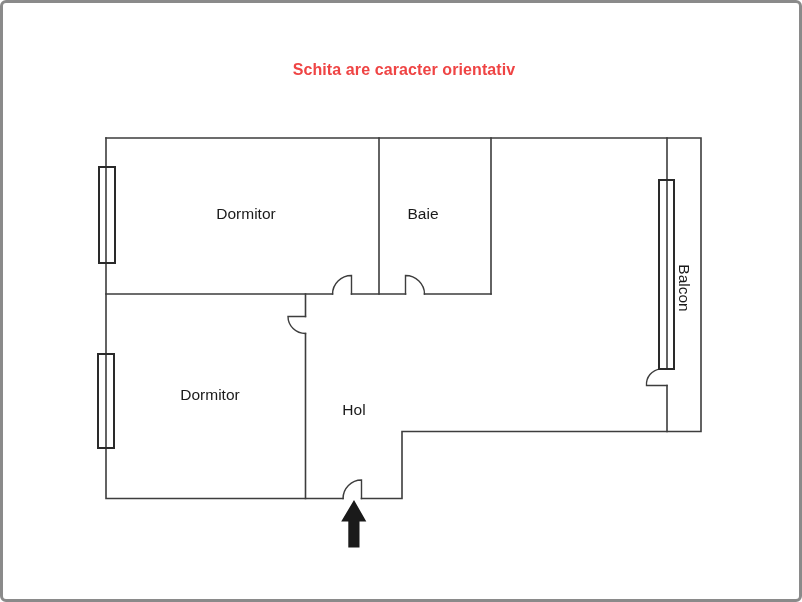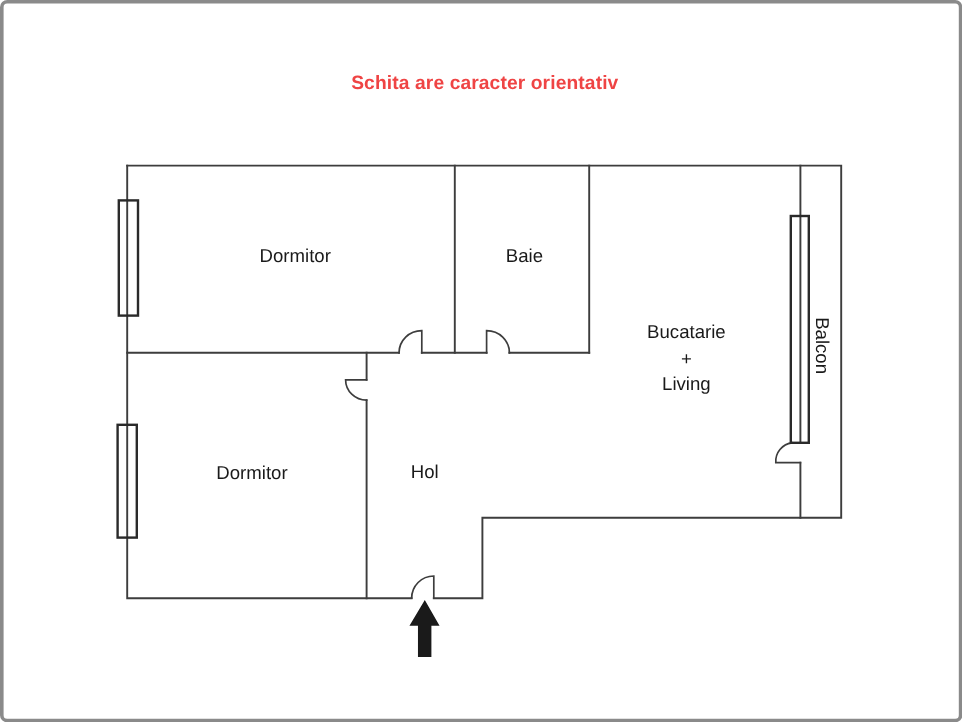--- a/index.html
+++ b/index.html
@@ -88,25 +88,22 @@
       <rect x="656" y="177" width="15" height="189"></rect>
     </g>
 
     <polygon fill="#1a1a1a" points="351,497 363.3,518.5 356.5,518.5 356.5,544.5 345.3,544.5 345.3,518.5 338.2,518.5"></polygon>
   </svg>
 
   <div class="page-title">Schita are caracter orientativ</div>
 
   <div class="room-label" style="left:243px; top:211px;">Dormitor</div>
 
-  <div class="room-label" style="left:434px; top:211px;">Baie</div>
+  <div class="room-label" style="left:420px; top:211px;">Baie</div>
 
-  <div class="room-label" style="left:569px; top:296px;">Bucatarie
-+
-Living</div>
 
   <div class="room-label" style="left:207px; top:392px;">Dormitor</div>
 
-  <div class="room-label" style="left:351px; top:391px;">Hol</div>
+  <div class="room-label" style="left:351px; top:407px;">Hol</div>
 
   <div class="room-label rotated" style="left:681px; top:285px;">Balcon</div>
 
 </div>
 
 </body></html>

